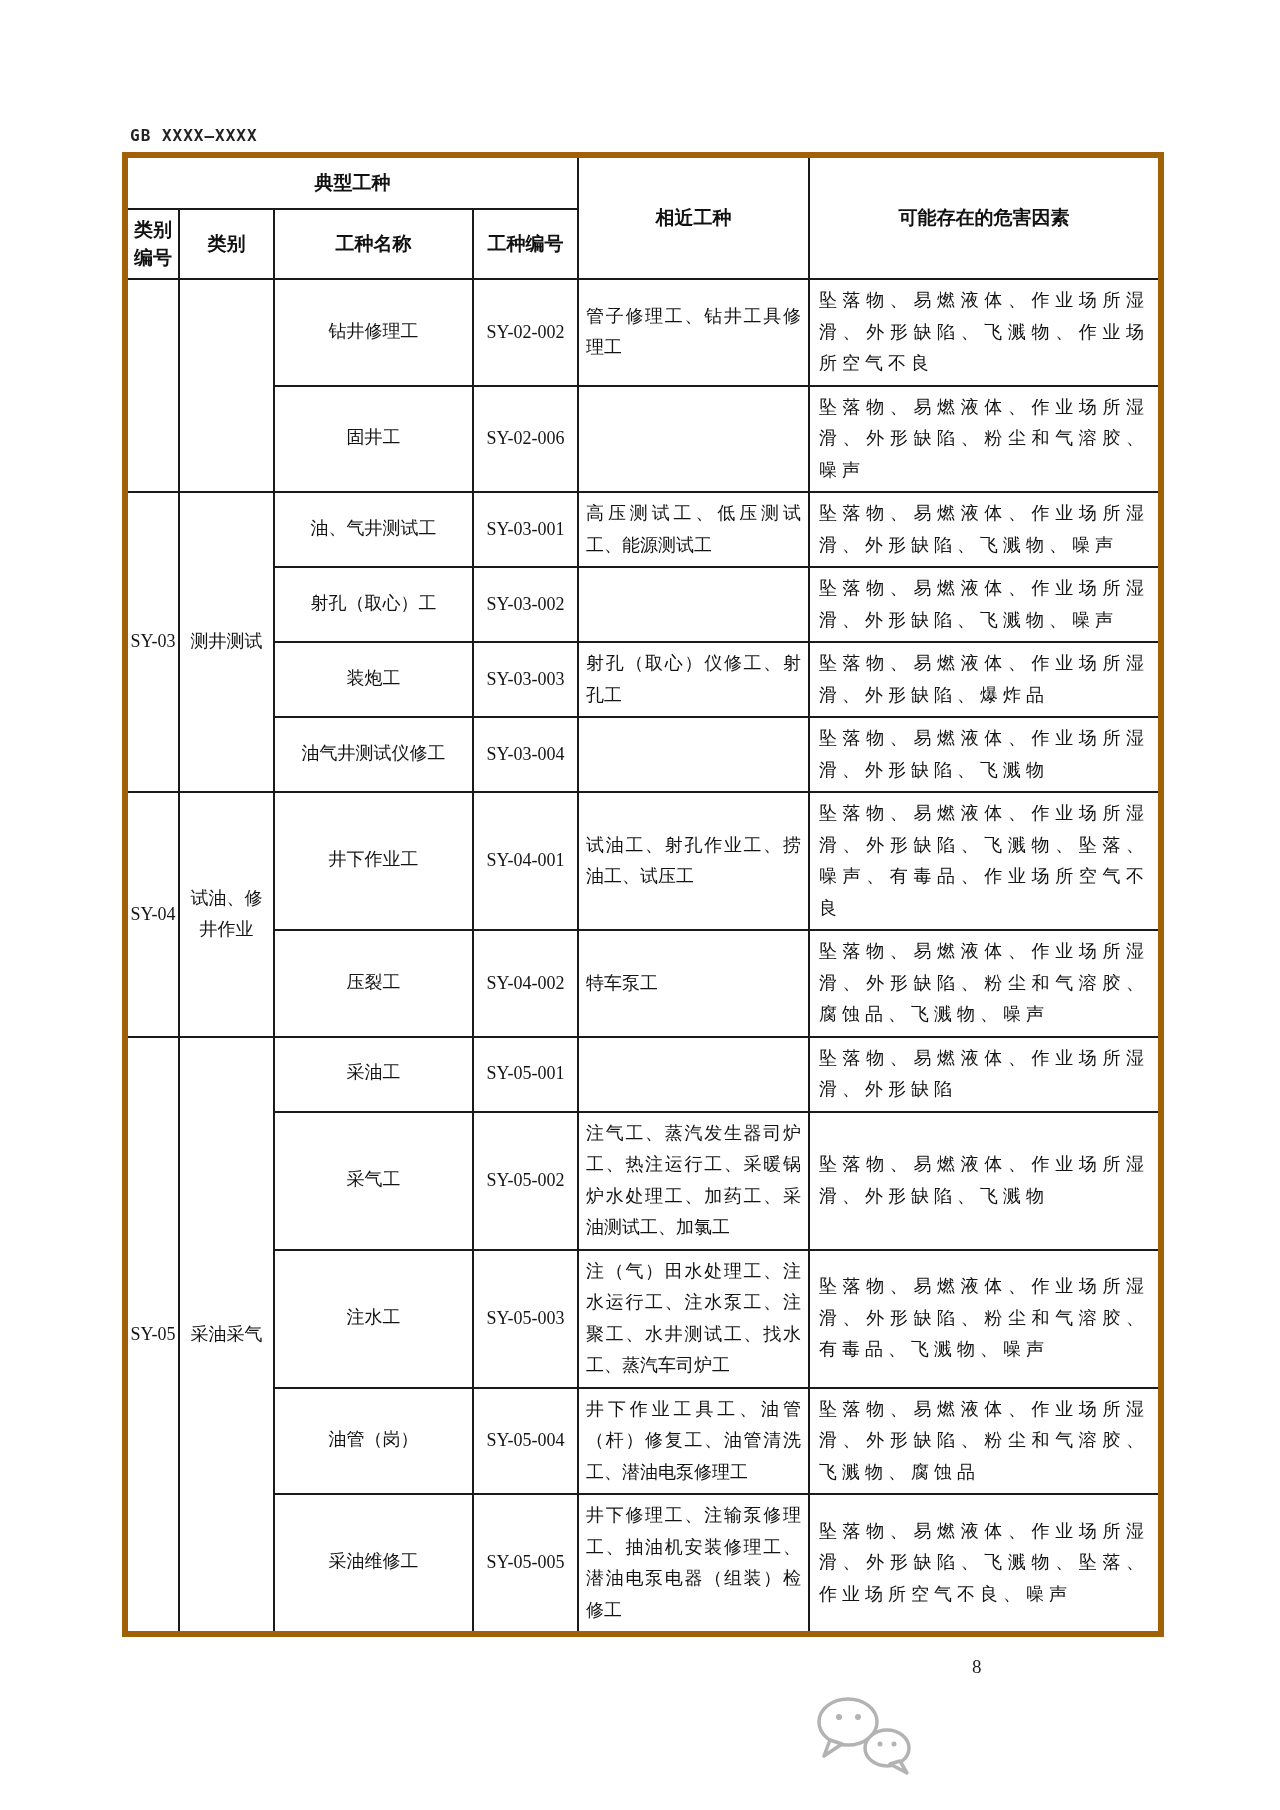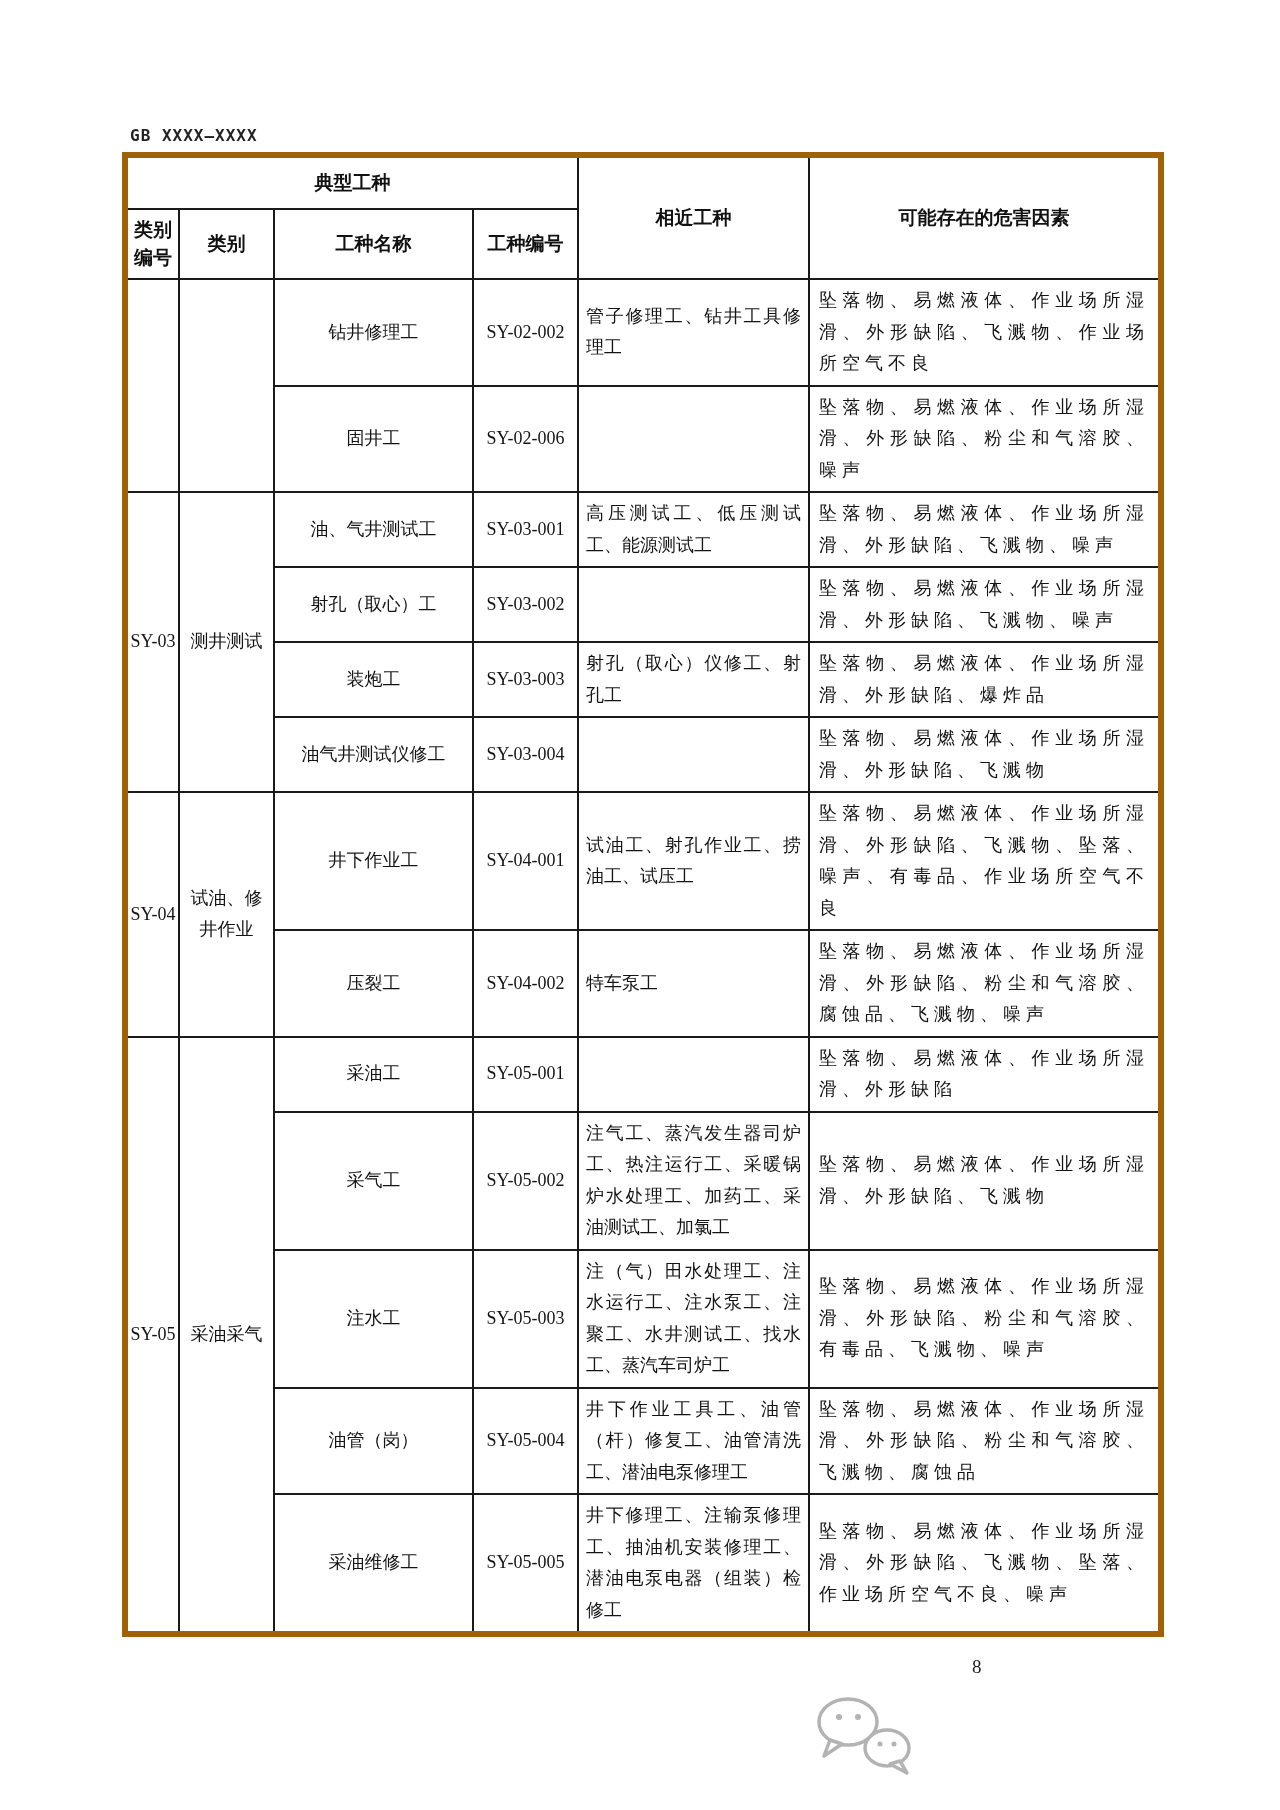--- a/index.html
+++ b/index.html
@@ -23,21 +23,21 @@
     font-size:19px; font-weight:700; text-align:center; vertical-align:middle;
     padding:5px 3px; line-height:1.5;
   }
   thead tr.band th { height:40px; }
   thead tr.sub  th { height:58px; }
   table.hazard td {
     font-size:18px; vertical-align:middle; line-height:1.75; color:#141414;
   }
   td.cat-no { text-align:center; padding:4px 1px; }
   td.cat    { text-align:center; padding:4px 6px; }
-  td.name   { text-align:center; padding:6px 6px; }
+  td.name   { text-align:center; padding:6px 6px;font-family:Liberation Mono, monospace; }
   td.code   { text-align:center; padding:6px 2px; }
   td.similar{ text-align:justify; padding:5px 7px; }
   td.hazards{
     text-align:justify; padding:5px 9px;
     font-size:19px; letter-spacing:5px; line-height:1.72;
   }
   .page-number { position:absolute; left:972px; top:1656px; font-size:19px; color:#222; }
   .watermark {
     position:absolute; left:812px; top:1692px;
     display:flex; align-items:center; gap:14px; color:#a9a9a9;

